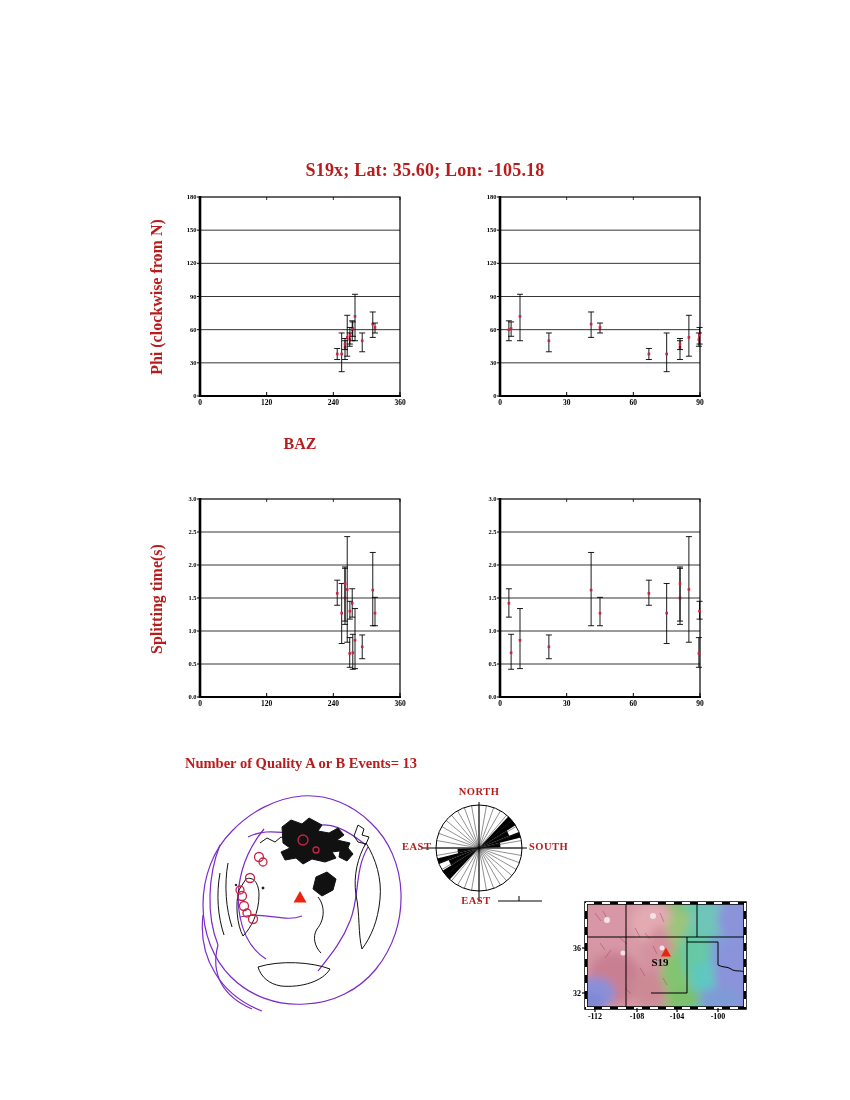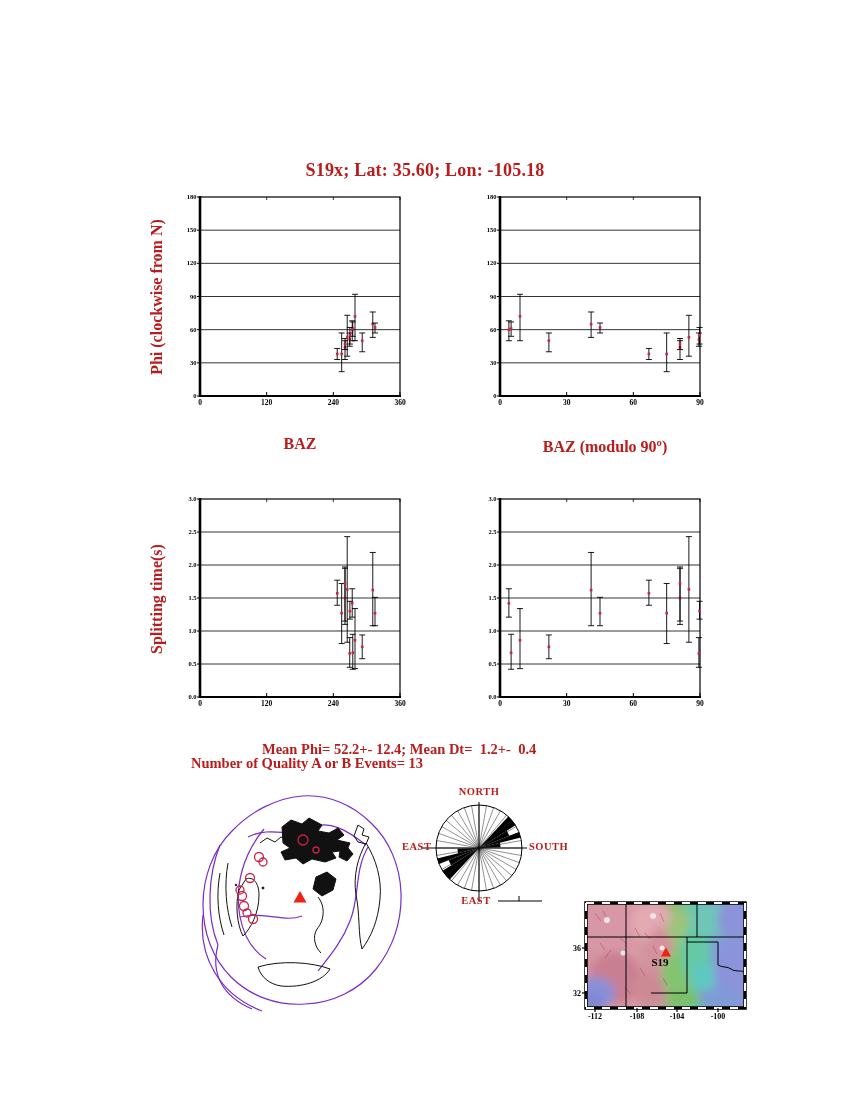--- a/index.html
+++ b/index.html
@@ -8,36 +8,35 @@
   .abs{position:absolute;}
   .title{left:0;top:160px;width:850px;text-align:center;font-size:18px;letter-spacing:.2px;}
   .ylab{transform:rotate(-90deg);transform-origin:center;font-size:16px;white-space:nowrap;text-align:center;}
   #ylab-phi{left:-43px;top:288px;width:400px;}
   #ylab-dt{left:-28px;top:590px;width:370px;}
   .xlab{font-size:16px;text-align:center;white-space:nowrap;}
   #xlab-baz{left:250px;top:435px;width:100px;}
   #xlab-bazmod{left:505px;top:438px;width:200px;}
   .stats{font-size:14.5px;white-space:pre;}
   #stats1{left:262px;top:741px;}
-  #stats2{left:191px;top:755px;}
+  #stats2{left:185px;top:755px;}
   .roselab{font-size:10.5px;letter-spacing:.5px;font-family:Liberation Serif, serif;}
   svg{position:absolute;overflow:visible;}
   svg text{font-family:"Liberation Serif","DejaVu Serif",serif;font-weight:bold;fill:#000;}
 </style>
 </head>
 <body>
 
 <div class="page">
 
   <div class="abs title">S19x; Lat:  35.60;  Lon: -105.18</div>
 
   <div class="abs ylab" id="ylab-phi">Phi (clockwise from N)</div>
   <div class="abs ylab" id="ylab-dt">Splitting time(s)</div>
   <div class="abs xlab" id="xlab-baz">BAZ</div>
-  <div class="abs xlab" id="xlab-bazmod">BAZ (modulo 90º)</div>
 
   <svg id="plot-phi_baz" style="left:175px;top:188px" width="232" height="226" viewBox="0 0 232 226">
       <line x1="22" x2="25" y1="208" y2="208" stroke="#000" stroke-width="1"></line>
       <text x="21.5" y="210" text-anchor="end" font-size="6.5">0</text>
       <line x1="25" x2="225" y1="174.83333333333334" y2="174.83333333333334" stroke="#000" stroke-width="0.8"></line>
       <line x1="22" x2="25" y1="174.83333333333334" y2="174.83333333333334" stroke="#000" stroke-width="1"></line>
       <text x="21.5" y="176.83333333333334" text-anchor="end" font-size="6.5">30</text>
       <line x1="25" x2="225" y1="141.66666666666669" y2="141.66666666666669" stroke="#000" stroke-width="0.8"></line>
       <line x1="22" x2="25" y1="141.66666666666669" y2="141.66666666666669" stroke="#000" stroke-width="1"></line>
       <text x="21.5" y="143.66666666666669" text-anchor="end" font-size="6.5">60</text>
@@ -378,21 +377,20 @@
       <line x1="223.88888888888889" x2="223.88888888888889" y1="147.6" y2="177.3" stroke="#000000" stroke-width="0.9"></line>
       <line x1="220.88888888888889" x2="226.88888888888889" y1="147.6" y2="147.6" stroke="#000000" stroke-width="0.9"></line>
       <line x1="220.88888888888889" x2="226.88888888888889" y1="177.3" y2="177.3" stroke="#000000" stroke-width="0.9"></line>
       <rect x="222.58888888888887" y="162.14" width="2.6" height="2.6" fill="#cc2240"></rect>
       <line x1="224.55555555555557" x2="224.55555555555557" y1="111.3" y2="129.12" stroke="#000000" stroke-width="0.9"></line>
       <line x1="221.55555555555557" x2="227.55555555555557" y1="111.3" y2="111.3" stroke="#000000" stroke-width="0.9"></line>
       <line x1="221.55555555555557" x2="227.55555555555557" y1="129.12" y2="129.12" stroke="#000000" stroke-width="0.9"></line>
       <rect x="223.25555555555556" y="119.9" width="2.6" height="2.6" fill="#cc2240"></rect>
     </svg>
 
-  <div class="abs stats" id="stats1">Mean Phi= 52.2+- 12.4; Mean Dt=  1.2+-  0.4</div>
   <div class="abs stats" id="stats2">Number of Quality A or B Events= 13</div>
 
   <svg id="globe" style="left:190px;top:785px" width="225" height="230" viewBox="0 0 225 230">
     <g stroke="#7a2bc8" fill="none" stroke-width="1.2">
       <path d="M112,11 C138,9 163,20 181,38 C199,55 210,80 211,108 C212,136 203,163 186,184 C169,205 143,218 115,219 C87,221 60,211 41,192 C23,174 13,148 13,120 C13,92 23,65 42,46 C60,27 86,13 112,11 Z"></path>
       <path d="M30,60 C18,90 16,130 28,160"></path>
       <path d="M28,160 C20,190 34,212 62,224"></path>
       <path d="M13,130 C8,172 30,210 72,226"></path>
       <path d="M74,44 C54,68 44,100 50,132 C54,152 63,166 76,174"></path>
       <path d="M58,52 C82,40 102,54 120,44 C138,33 158,46 176,60"></path>

